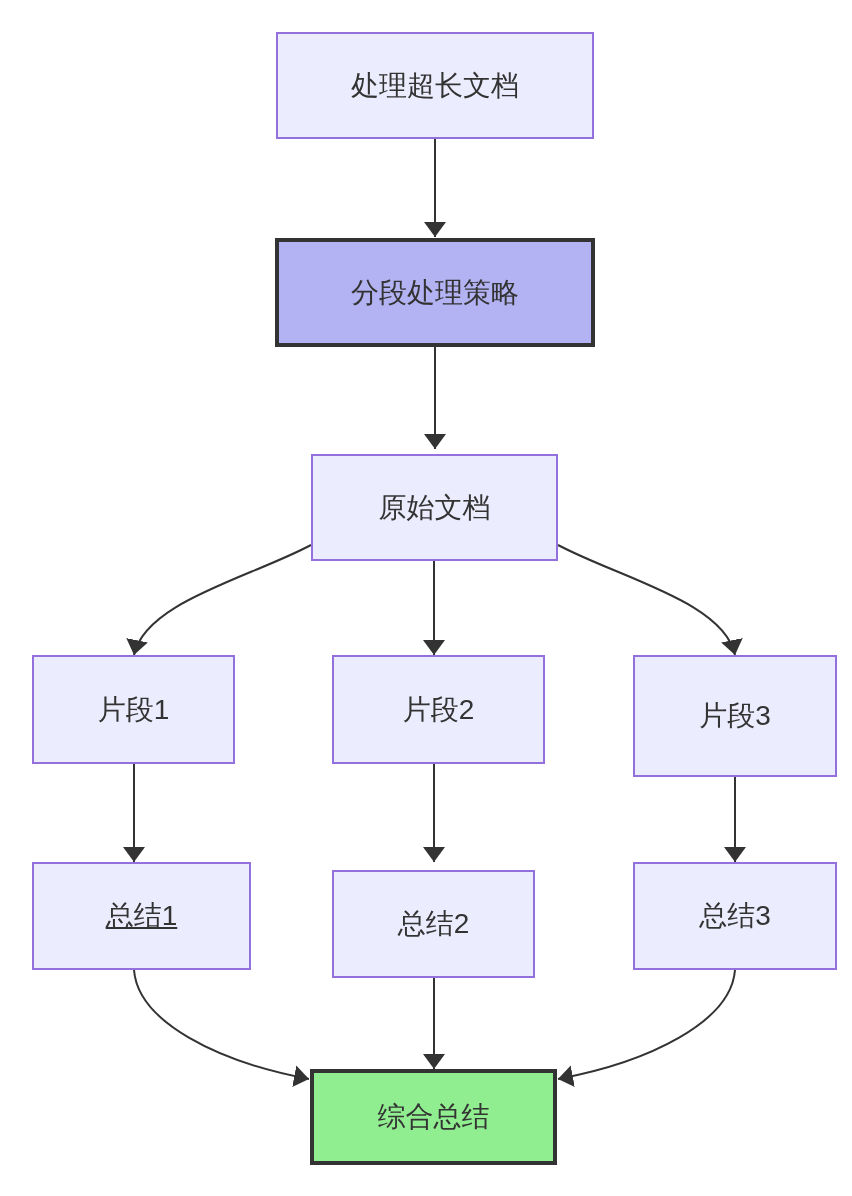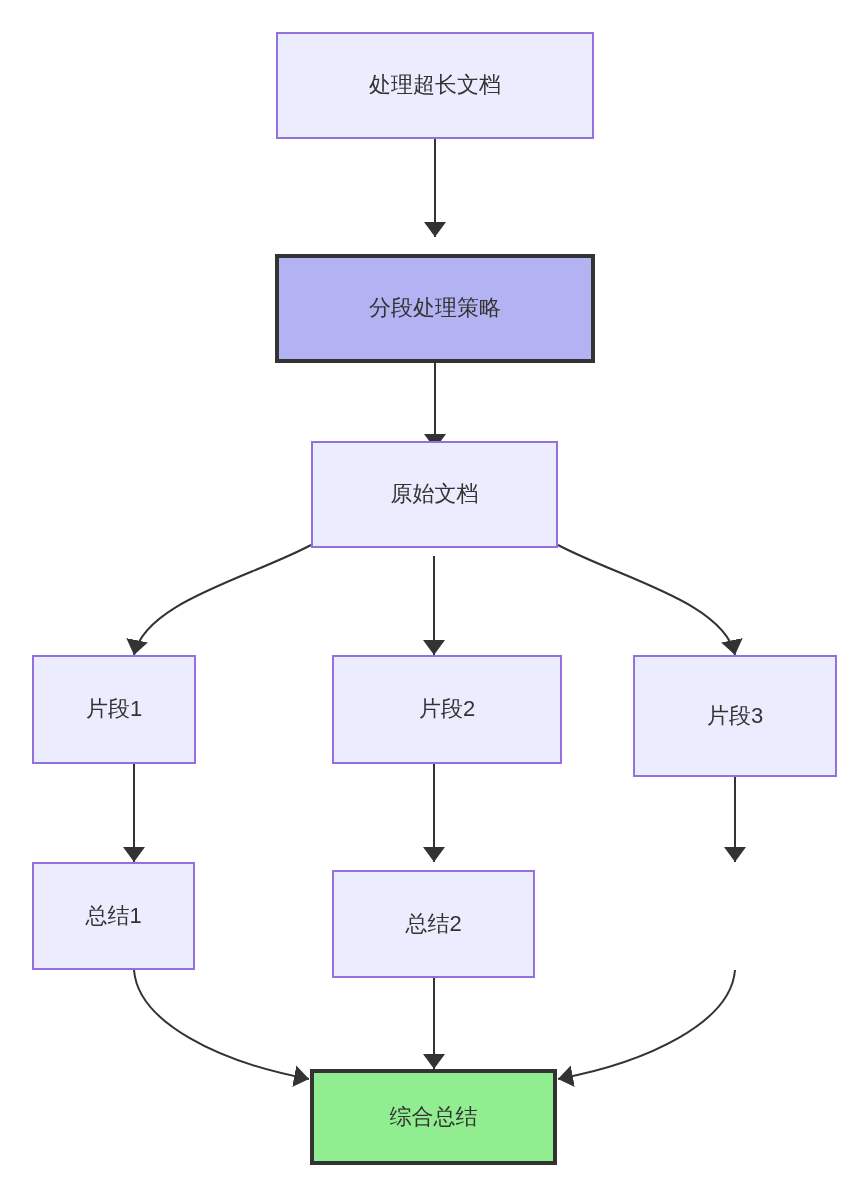--- a/index.html
+++ b/index.html
@@ -26,31 +26,30 @@
     fill: none;
     stroke: var(--edge, #333333);
     stroke-width: 2px;
   }
   .node {
     position: absolute;
     box-sizing: border-box;
     display: flex;
     align-items: center;
     justify-content: center;
-    font-size: 22px;
+    font-size: 28px;
     line-height: 1.2;
     color: var(--text, #333333);
     text-align: center;
     background: var(--node-fill, #ECECFF);
     border: 2px solid var(--node-border, #9370DB);
   }
   .node.highlight {
     background: var(--highlight-fill, #b3b3f3);
     border: 4px solid var(--highlight-border, #333333);
-    margin-top: 16px;
   }
   .node.success {
     background: var(--success-fill, #90EE90);
     border: 4px solid var(--success-border, #333333);
   }
 </style>
 </head>
 <body>
 
 <div class="canvas">
@@ -71,28 +70,29 @@
     <path class="edge" d="M735,764 L735,862" marker-end="url(#arrowhead)"></path>
     <path class="edge" d="M134,970 C138,1022 218,1062 309,1079" marker-end="url(#arrowhead)"></path>
     <path class="edge" d="M434,970 L434,1069" marker-end="url(#arrowhead)"></path>
     <path class="edge" d="M735,970 C731,1022 649,1062 558,1079" marker-end="url(#arrowhead)"></path>
   </svg>
 
   <div class="node" style="left:276px; top:32px; width:318px; height:107px;">处理超长文档</div>
 
   <div class="node highlight" style="left:275px; top:238px; width:320px; height:109px;">分段处理策略</div>
 
-  <div class="node" style="left:311px; top:441px; width:247px; height:107px;">原始文档</div>
+  <div class="node" style="left:311px; top:454px; width:247px; height:107px;">原始文档</div>
 
-  <div class="node" style="left:32px; top:655px; width:164px; height:109px;">片段1</div>
+  <div class="node" style="left:32px; top:655px; width:203px; height:109px;">片段1</div>
 
-  <div class="node" style="left:332px; top:655px; width:230px; height:109px;">片段2</div>
+  <div class="node" style="left:332px; top:655px; width:213px; height:109px;">片段2</div>
 
   <div class="node" style="left:633px; top:655px; width:204px; height:122px;">片段3</div>
 
-  <div class="node" style="left:32px; top:862px; width:163px; height:108px;">总结1</div>
+  <div class="node" style="left:32px; top:862px; width:219px; height:108px;text-decoration:underline;">总结1</div>
 
   <div class="node" style="left:332px; top:862px; width:203px; height:108px;margin-top:8px;">总结2</div>
 
+  <div class="node" style="left:633px; top:862px; width:204px; height:108px;">总结3</div>
 
   <div class="node success" style="left:310px; top:1069px; width:247px; height:96px;">综合总结</div>
 
 </div>
 
 </body></html>

